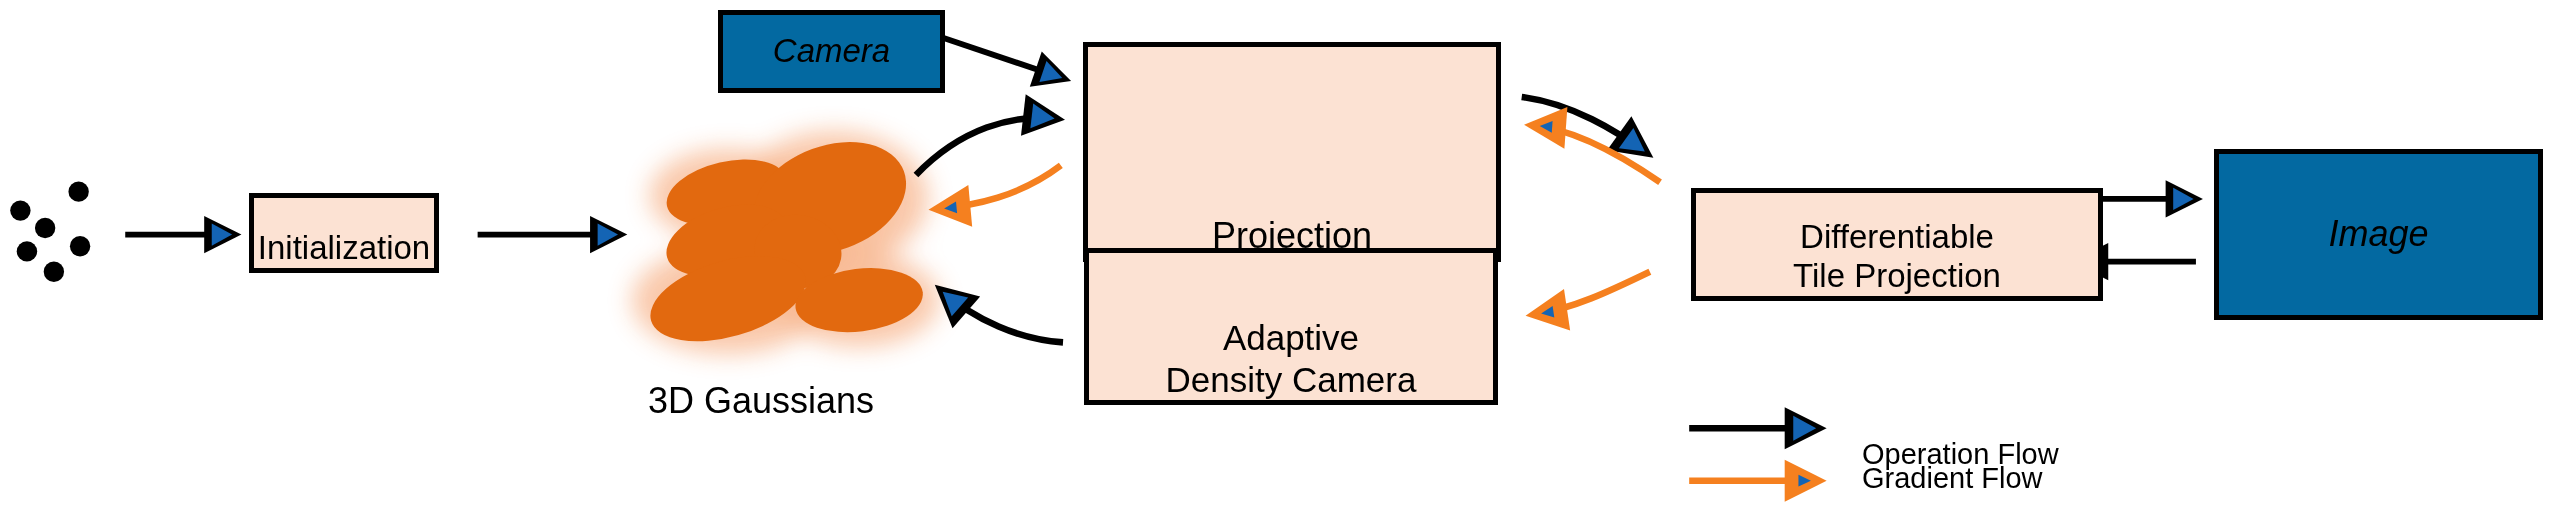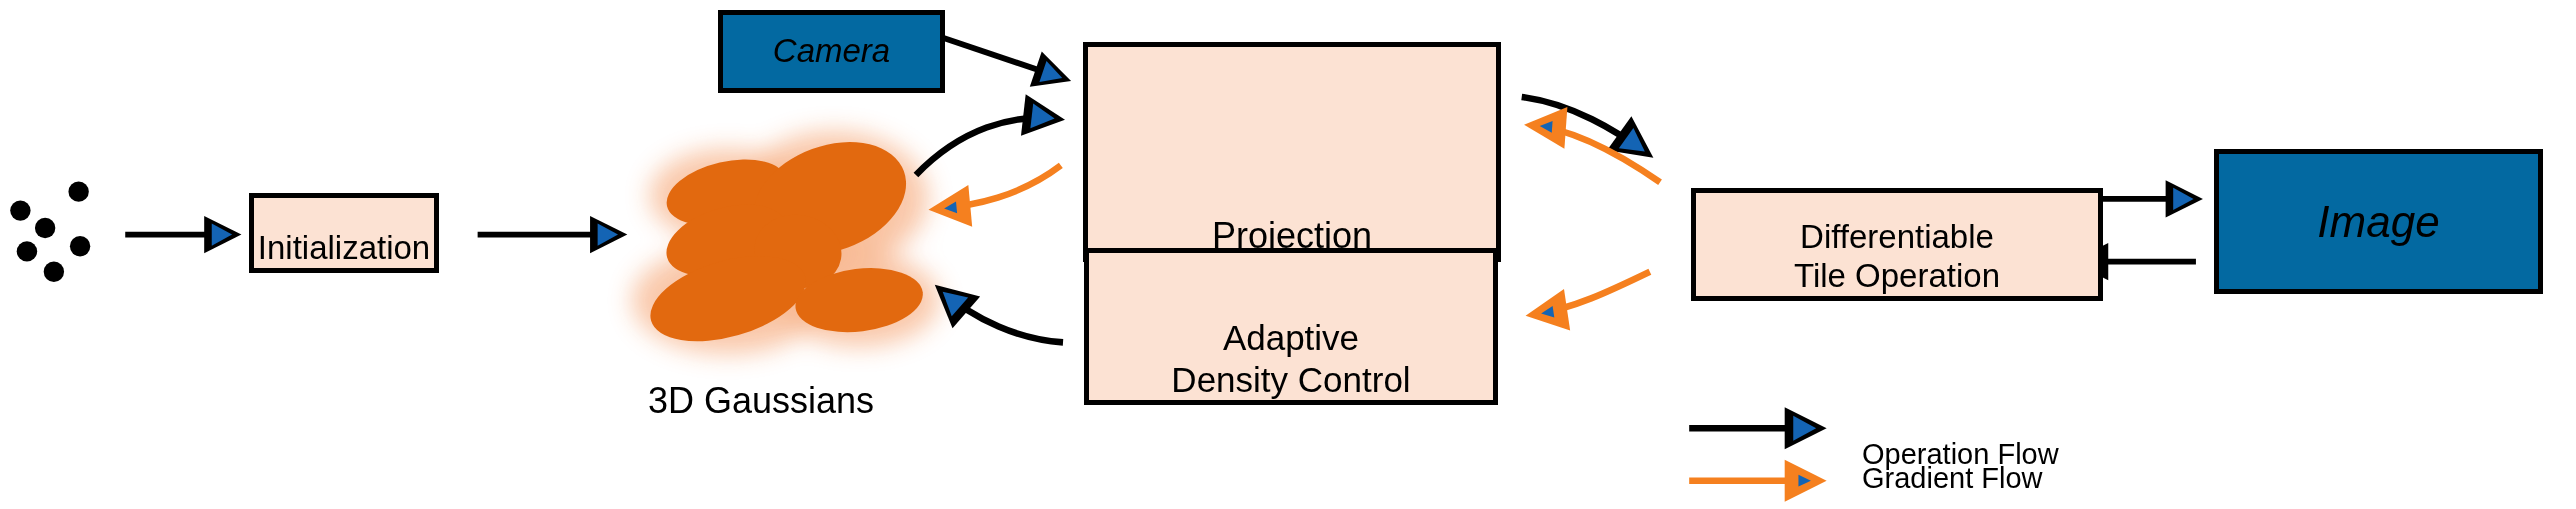--- a/index.html
+++ b/index.html
@@ -52,21 +52,21 @@
     position: absolute;
     color: #000000;
     z-index: 6;
     white-space: nowrap;
   }
   #node-initialization { left: 249px; top: 193px; width: 190px; height: 80px; font-size: 33px; }
   #node-camera        { left: 718px; top: 10.2px;  width: 227px; height: 83px; font-size: 33px; }
   #node-projection    { left: 1083px; top: 42px; width: 418px; height: 220px; font-size: 36px; }
   #node-adc           { left: 1084px; top: 248px; width: 414px; height: 157px; font-size: 35px; }
   #node-rasterizer    { left: 1691px; top: 188px; width: 412px; height: 113px; font-size: 33px; }
-  #node-image         { left: 2214px; top: 149px; width: 329px; height: 145px; font-size: 44px; }
+  #node-image         { left: 2214px; top: 149px; width: 329px; height: 171px; font-size: 36px; }
   #caption-gaussians  { left: 642px; top: 380px; font-size: 36px; margin-left: 6px; }
   #legend-label-0     { left: 1862px; top: 410px; font-size: 29px; margin-top: 28px; }
   #legend-label-1     { left: 1862px; top: 462px; font-size: 29px; }
 </style>
 </head>
 <body>
 
 <div id="canvas">
 
   <svg class="svg-layer" viewBox="0 0 3538 700">
@@ -152,28 +152,28 @@
     <span>Camera</span>
   </div>
 
   <div class="node node-filled" id="node-projection">
     <span>Projection</span>
   </div>
 
   <div class="node node-filled" id="node-adc">
     <span>
       <span>Adaptive</span><br>
-      <span>Density Control</span>
+      <span>Density Camera</span>
     </span>
   </div>
 
   <div class="node node-filled" id="node-rasterizer">
     <span>
       <span>Differentiable</span><br>
-      <span>Tile Operation</span>
+      <span>Tile Projection</span>
     </span>
   </div>
 
   <div class="node node-plain" id="node-image">
     <span>Image</span>
   </div>
 
   <div class="caption" id="caption-gaussians">3D Gaussians</div>
 
   <div class="legend-label" id="legend-label-0">Operation Flow</div>

